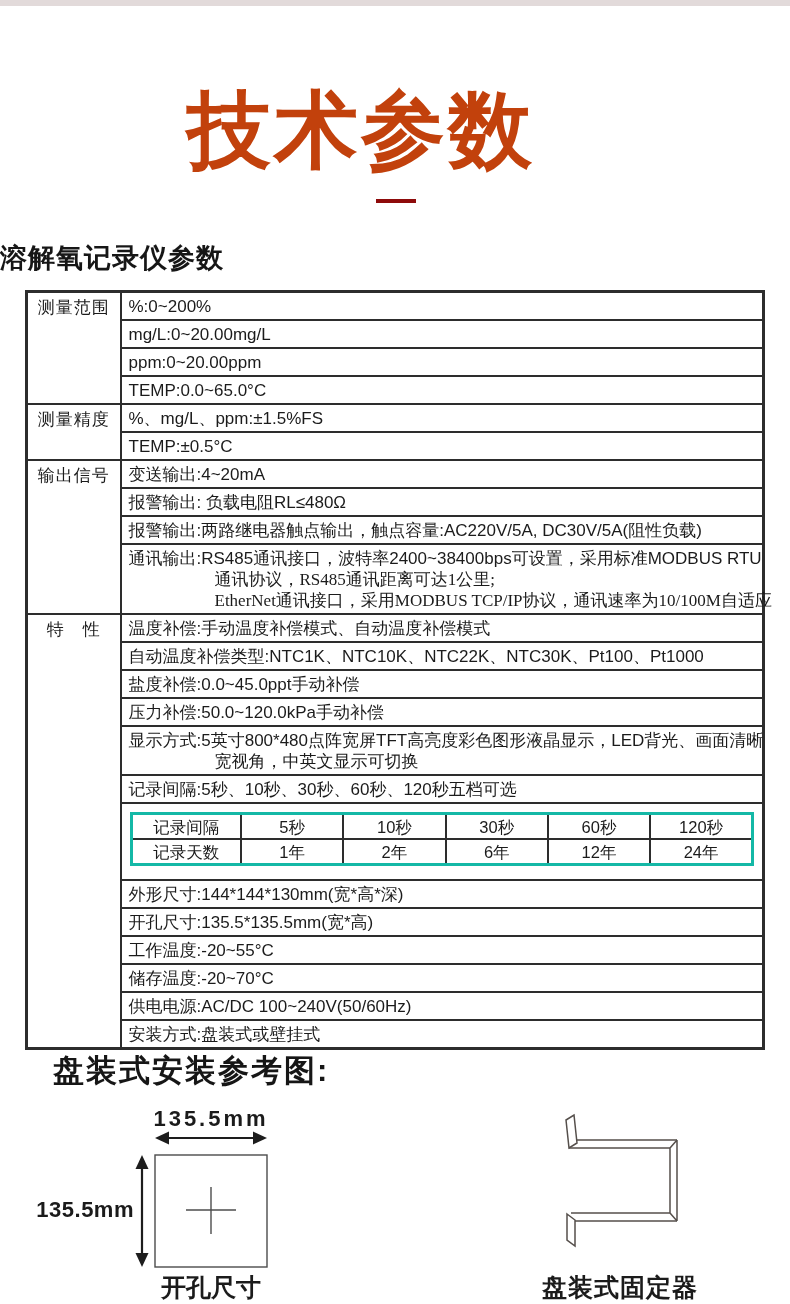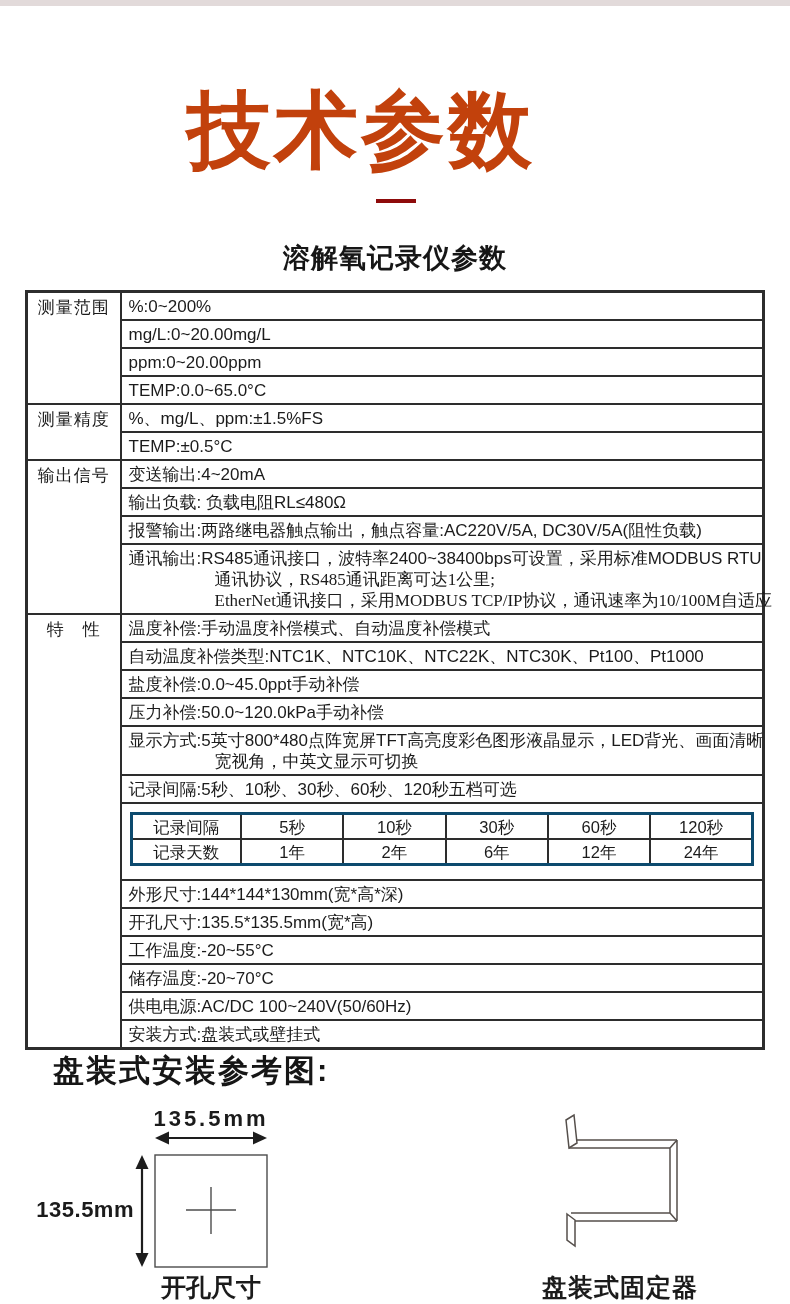--- a/index.html
+++ b/index.html
@@ -9,21 +9,21 @@
     font-family:"Liberation Sans","DejaVu Sans",sans-serif; color:#1d1d1d;
   }
   .topbar { position:absolute; top:0; left:0; width:790px; height:6px; background:#e2dada; }
 
   .page-title {
     position:absolute; top:86px; left:0; width:722px; text-align:center;
     font-size:84px; font-weight:900; letter-spacing:3px; color:#c2410c; line-height:88px;
   }
   .title-rule { position:absolute; top:199px; left:376px; width:40px; height:4px; background:#8e0b0b; }
   .page-subtitle {
-    position:absolute; top:240px; left:0; width:790px; text-align:center;
+    position:absolute; top:240px; left:0; width:790px; text-align:left;
     font-size:27px; font-weight:bold; color:#161616; letter-spacing:1px;
   }
 
   
   table.spec {
     position:absolute; top:290px; left:25px; width:740px;
     border-collapse:collapse; table-layout:fixed;
     border:3px solid #2d2d2d;
   }
   table.spec td { border:2px solid #2d2d2d; vertical-align:top; }
@@ -31,21 +31,21 @@
     width:94px; text-align:center; padding-top:4px;
     font-size:17px; color:#1b1b1b; letter-spacing:1px; line-height:21px;
   }
   td.val { padding:2.5px 7px; font-size:17px; line-height:21px; color:#1b1b1b; }
   .ln { white-space:nowrap; }
   .ln.indent { padding-left:86px;font-family:Liberation Serif, serif; }
 
   td.nested-cell { padding:8px 8px 13px 8px; }
   table.record {
     width:100%; border-collapse:collapse; table-layout:fixed;
-    border:3px solid #0c4a6e;
+    border:3px solid #14b8a6;
   }
   table.record td {
     border:2px solid #2d2d2d; text-align:center; vertical-align:middle;
     font-size:16.5px; line-height:20px; padding:1.5px 2px; color:#1b1b1b;
   }
   col.rec-first { width:110px; }
 
   
   .mount-heading {
     position:absolute; top:1050px; left:53px;
@@ -93,21 +93,21 @@
   </tr>
   <tr>
         <td class="val">TEMP:±0.5°C</td>
       </tr>
 
   <tr>
     <td class="label" rowspan="4">输出信号</td>
     <td class="val">变送输出:4~20mA</td>
   </tr>
   <tr>
-        <td class="val">输出负载: 负载电阻RL≤480Ω</td>
+        <td class="val">报警输出: 负载电阻RL≤480Ω</td>
       </tr>
   <tr>
         <td class="val">报警输出:两路继电器触点输出，触点容量:AC220V/5A, DC30V/5A(阻性负载)</td>
       </tr>
   <tr>
     <td class="val">
       <div class="ln">通讯输出:RS485通讯接口，波特率2400~38400bps可设置，采用标准MODBUS RTU</div>
       <div class="ln indent">通讯协议，RS485通讯距离可达1公里;</div>
       <div class="ln indent">EtherNet通讯接口，采用MODBUS TCP/IP协议，通讯速率为10/100M自适应</div>
     </td>

